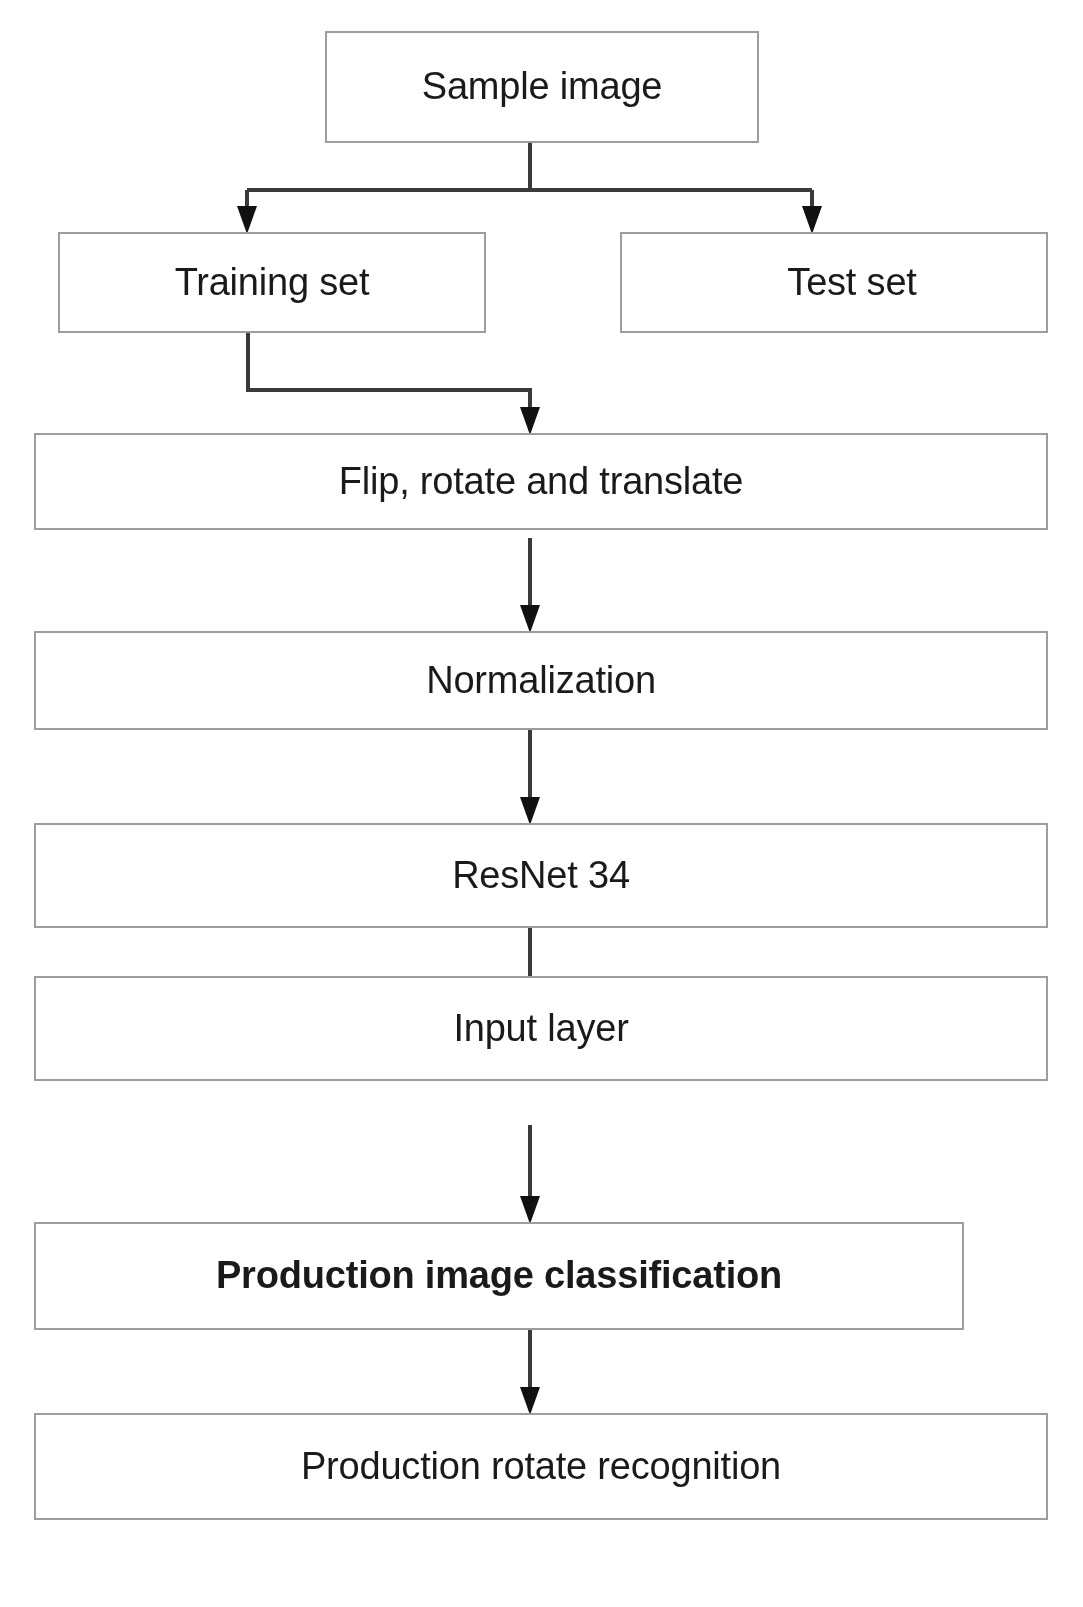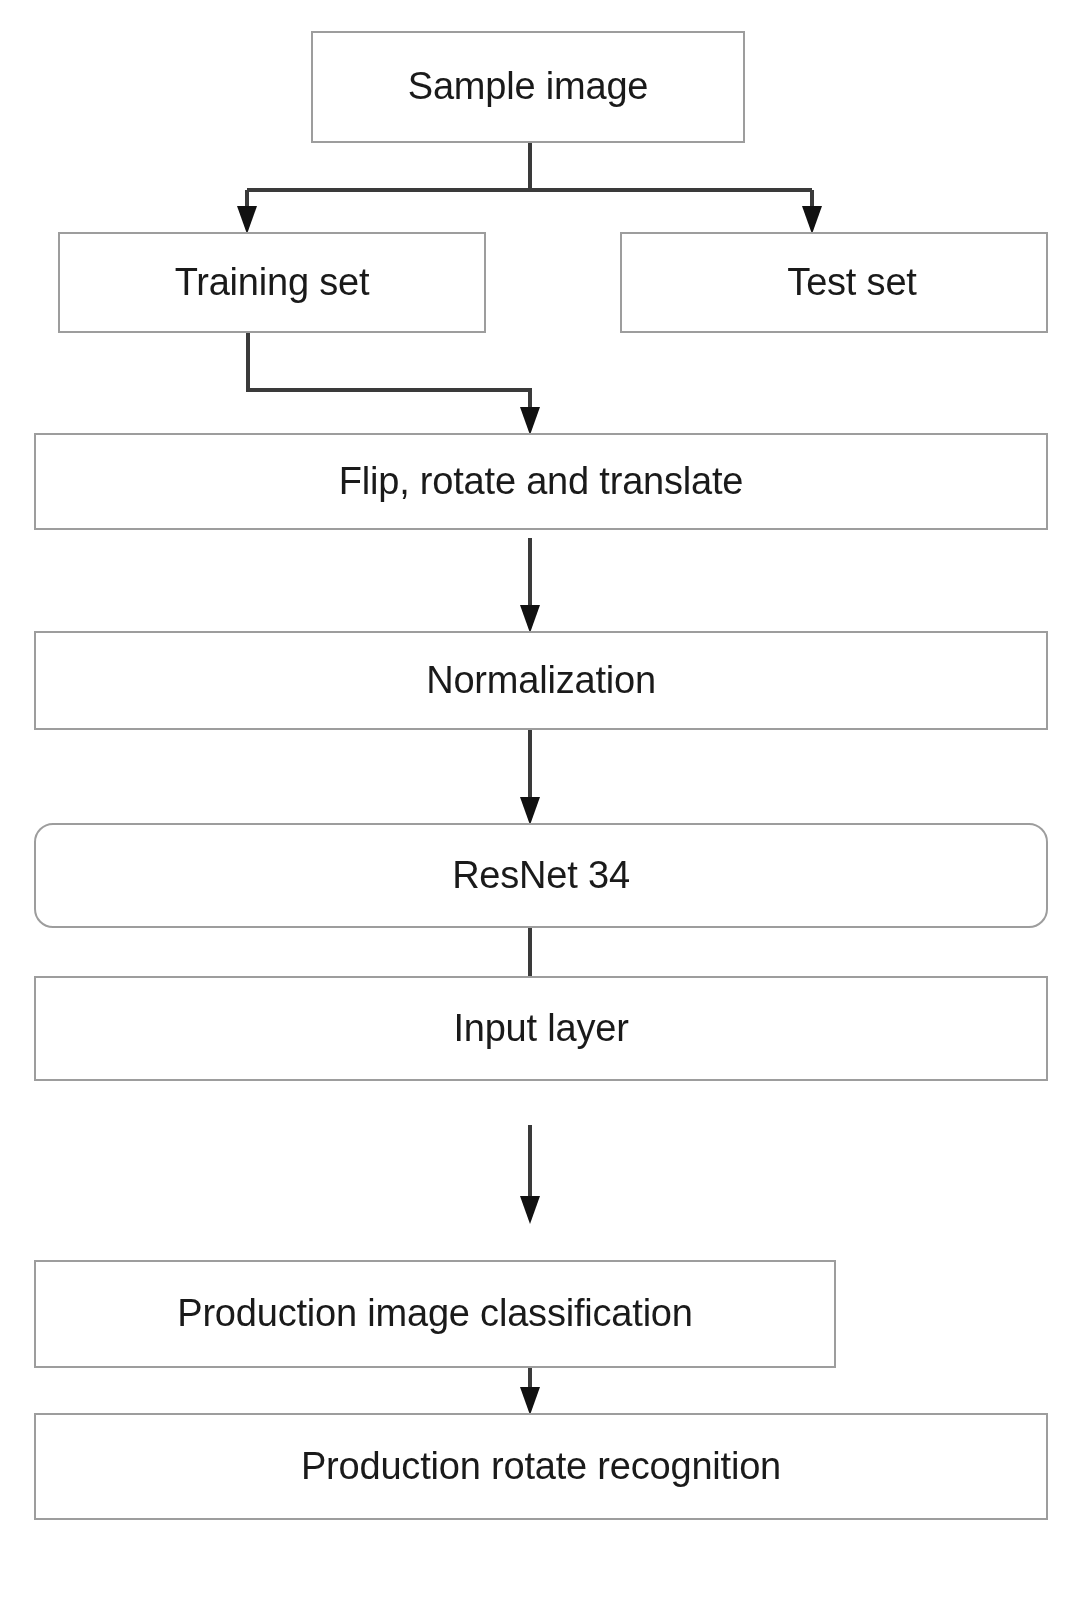--- a/index.html
+++ b/index.html
@@ -102,49 +102,49 @@
       <line x1="530" y1="1125" x2="530" y2="1202"></line>
       <polygon class="arrowhead" points="530,1224 520,1196 540,1196"></polygon>
     </g>
 
     <g>
       <line x1="530" y1="1330" x2="530" y2="1393"></line>
       <polygon class="arrowhead" points="530,1415 520,1387 540,1387"></polygon>
     </g>
   </svg>
 
-  <div class="node" style="left:311px; top:31px; width:434px; height:112px;">
+  <div class="node" style="left:325px; top:31px; width:434px; height:112px;">
     <span class="node-label">Sample image</span>
   </div>
 
   <div class="node" style="left:34px; top:232px; width:428px; height:101px;margin-left:24px;">
     <span class="node-label">Training set</span>
   </div>
 
   <div class="node" style="left:620px; top:232px; width:428px; height:101px;padding-left:36px;">
     <span class="node-label">Test set</span>
   </div>
 
   <div class="node" style="left:34px; top:433px; width:1014px; height:97px;align-items:center;">
     <span class="node-label">Flip, rotate and translate</span>
   </div>
 
   <div class="node" style="left:34px; top:631px; width:1014px; height:99px;">
     <span class="node-label">Normalization</span>
   </div>
 
-  <div class="node" style="left:34px; top:823px; width:1014px; height:105px;border-radius:19px;">
+  <div class="node" style="left:34px; top:823px; width:1014px; height:105px;">
     <span class="node-label">ResNet 34</span>
   </div>
 
   <div class="node" style="left:34px; top:976px; width:1014px; height:105px;">
     <span class="node-label">Input layer</span>
   </div>
 
-  <div class="node" style="left:34px; top:1260px; width:802px; height:108px;">
+  <div class="node" style="left:34px; top:1222px; width:930px; height:108px;font-weight:bold;">
     <span class="node-label">Production image classification</span>
   </div>
 
   <div class="node" style="left:34px; top:1413px; width:1014px; height:107px;">
     <span class="node-label">Production rotate recognition</span>
   </div>
 
 </div>
 
 </body></html>

